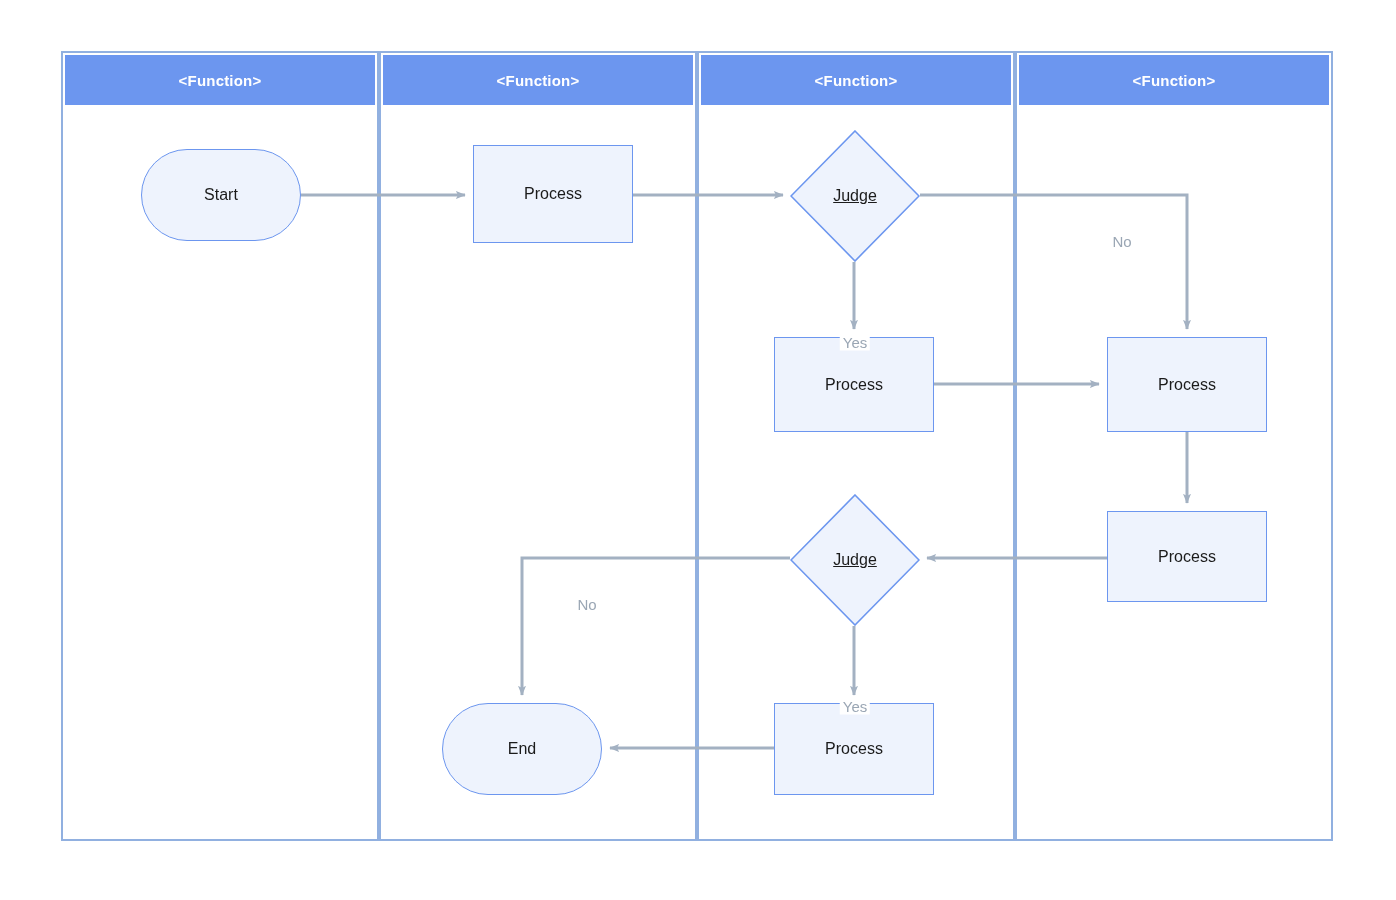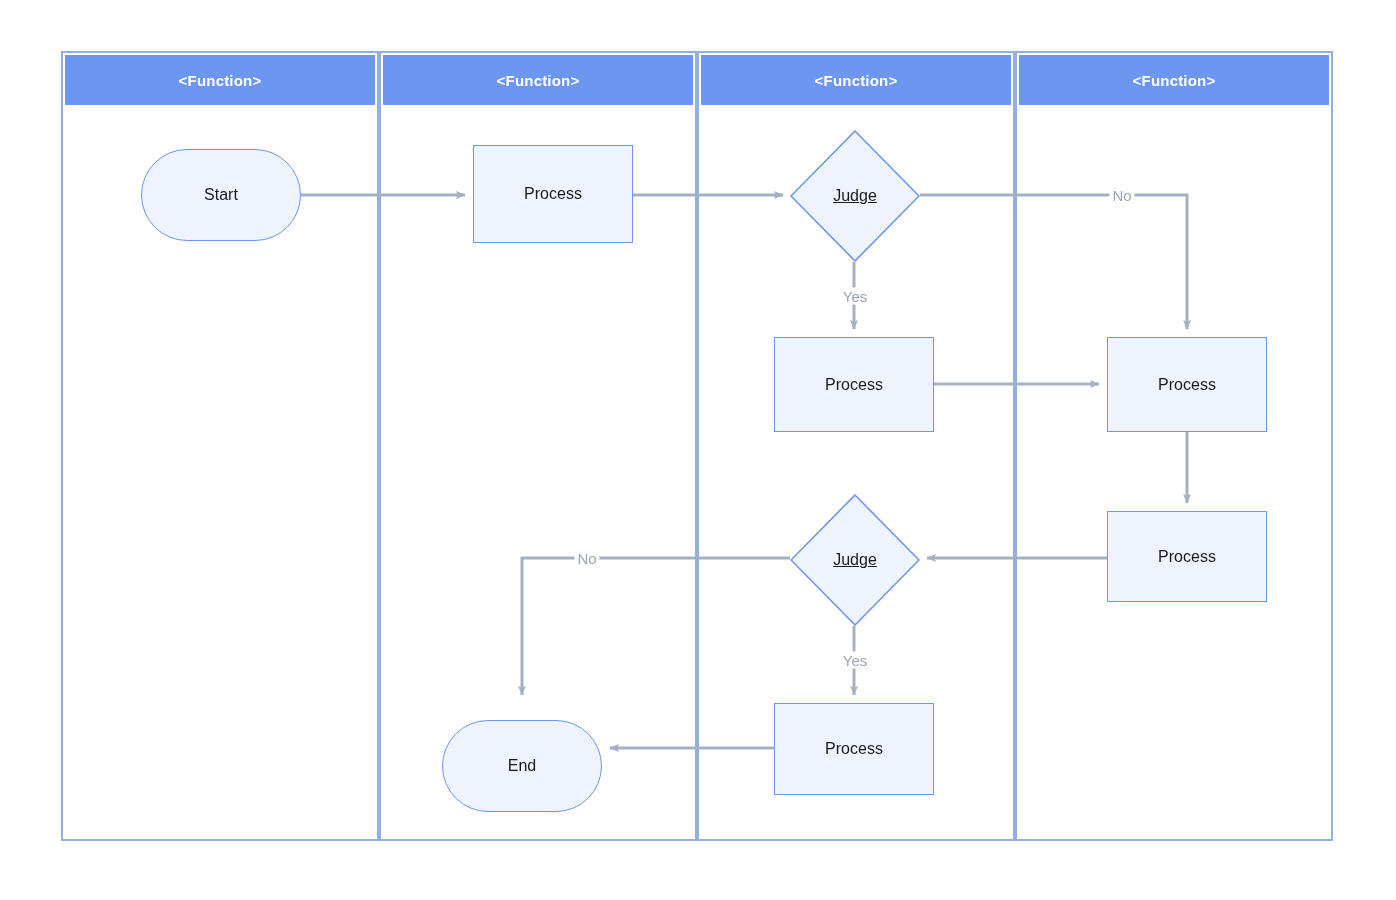--- a/index.html
+++ b/index.html
@@ -85,20 +85,21 @@
   
   .edge-label {
     position: absolute;
     color: #9aa6b4;
     font-size: 15px;
     background: #ffffff;
     padding: 0 3px;
     white-space: nowrap;
     transform: translate(-50%, -50%);
     text-align: center;
+    margin-top: 46px;
   }
 </style>
 </head>
 <body>
 
 <div id="canvas">
 
   <div id="lanes-layer">
       <div class="lane" style="left: 61px; top: 51px; width: 318px; height: 790px; border-color: rgb(145, 176, 224);"></div>
       <div class="lane-header" style="left: 65px; top: 55px; width: 310px; height: 50px; background: rgb(108, 150, 239); color: rgb(255, 255, 255);">&lt;Function&gt;</div>
@@ -154,21 +155,21 @@
       </div>
       <div class="node decision" style="left: 790px; top: 494px; width: 130px; height: 132px;">
         <svg class="diamond-svg" width="130" height="132" viewBox="0 0 130 132">
           <polygon points="65,1 129,66 65,131 1,66" fill="#eef3fd" stroke="#6c96ef" stroke-width="1.6"></polygon>
         </svg>
         <span class="decision-label">Judge</span>
       </div>
       <div class="node process" style="left: 774px; top: 703px; width: 160px; height: 92px; background: rgb(238, 243, 253); border-color: rgb(108, 150, 239);">
         <span>Process</span>
       </div>
-      <div class="node terminator" style="left: 442px; top: 720px; width: 160px; height: 92px; background: rgb(238, 243, 253); border-color: rgb(108, 150, 239);">
+      <div class="node terminator" style="left: 442px; top: 703px; width: 160px; height: 92px; background: rgb(238, 243, 253); border-color: rgb(108, 150, 239);">
         <span>End</span>
       </div>
     </div>
 
   <div id="edge-labels-layer">
       <div class="edge-label" style="left: 1122px; top: 195px; color: rgb(154, 166, 180);">No</div>
       <div class="edge-label" style="left: 855px; top: 296px; color: rgb(154, 166, 180);">Yes</div>
       <div class="edge-label" style="left: 587px; top: 558px; color: rgb(154, 166, 180);">No</div>
       <div class="edge-label" style="left: 855px; top: 660px; color: rgb(154, 166, 180);">Yes</div>
     </div>

